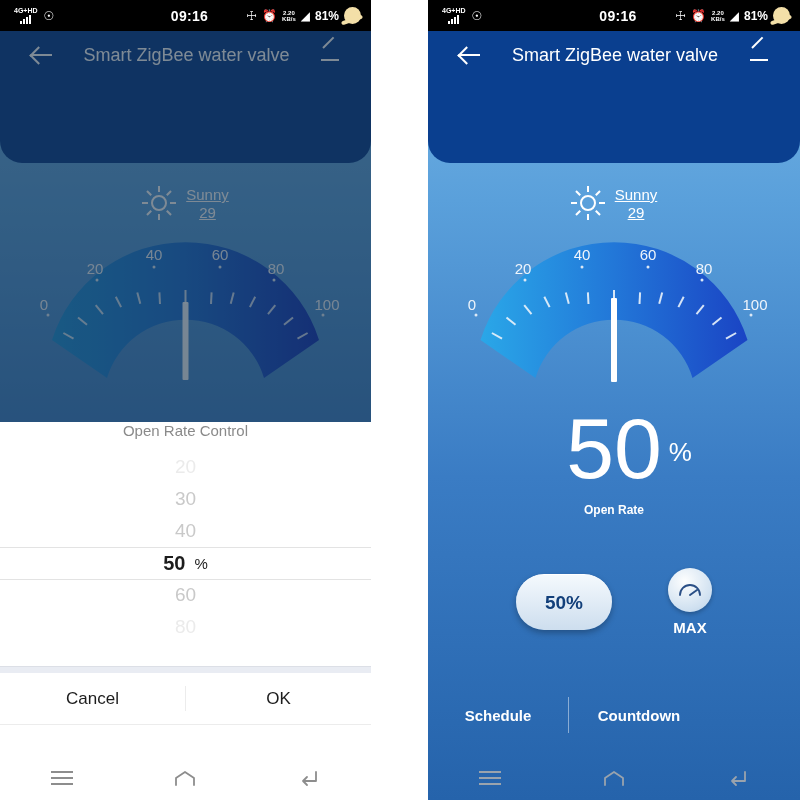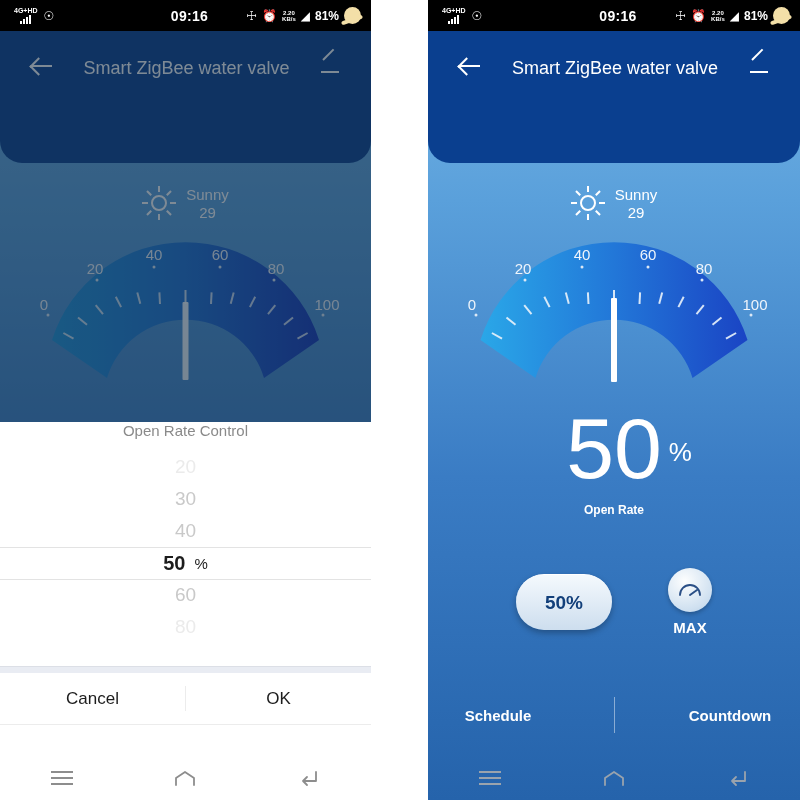--- a/index.html
+++ b/index.html
@@ -33,21 +33,21 @@
           position:relative; }
   .moon:after { content:""; position:absolute; width:22px; height:4px;
                 border-radius:3px; background:#f3dfa8; left:-3px; top:11px;
                 transform:rotate(-18deg); }
   .glyph { font-size:12px; }
 
   
   .header { position:relative; height:132px; background:#0a3f8f;
             border-bottom-left-radius:22px; border-bottom-right-radius:22px;
             z-index:20; }
-  .header-row { display:flex; align-items:flex-end; height:48px; padding:0 29px; }
+  .header-row { display:flex; align-items:center; height:48px; padding:0 29px; }
   .back-ico { width:26px; height:26px; flex:0 0 26px; position:relative; }
   .back-ico:before { content:""; position:absolute; left:3px; top:12px;
       width:20px; height:2px; background:#fff; }
   .back-ico:after { content:""; position:absolute; left:3px; top:7px;
       width:11px; height:11px; border-left:2px solid #fff;
       border-bottom:2px solid #fff; transform:rotate(45deg); }
   .app-title { flex:1; text-align:center; color:#fff; font-size:18px; }
   .pencil { width:24px; height:24px; flex:0 0 24px; position:relative; }
   .pencil:before { content:""; position:absolute; left:3px; top:16px;
       width:18px; height:2px; background:#fff; }
@@ -56,21 +56,21 @@
       transform-origin:left center; }
 
   
   .body-bg { position:absolute; left:0; right:0; top:31px; bottom:0;
              background:linear-gradient(180deg,#74b3e3 0%,#5aa0db 22%,
                         #3a7cc4 58%,#2563ab 100%); }
 
   
   .weather { position:absolute; left:0; right:0; top:185px;
              display:flex; justify-content:center; align-items:center; gap:10px;
-             color:#fff; }
+             color:#fff;text-decoration:underline; }
   .sun { position:relative; width:34px; height:34px; }
   .sun-core { position:absolute; left:9px; top:9px; width:16px; height:16px;
               border-radius:50%; border:2px solid #fff; }
   .ray { position:absolute; left:16px; top:0; width:2px; height:6px;
          background:#fff; transform-origin:1px 17px; }
   .w-txt { font-size:15px; line-height:19px; }
   .w-temp { text-align:center; font-size:15px; }
 
   
   .gauge-wrap { position:absolute; left:0; right:0; top:232px; height:200px; }
@@ -98,21 +98,21 @@
   .ctrl-lbl { color:#fff; font-size:15px; font-weight:bold; }
   .pill { width:96px; height:56px; border-radius:28px;
           background:linear-gradient(180deg,#f4f9fd,#dfeaf5 55%,#cddeee);
           box-shadow:0 3px 6px rgba(0,0,0,.28); display:flex;
           align-items:center; justify-content:center;
           color:#123f7a; font-size:19px; font-weight:bold;
           border-top:1px solid #fff; }
 
   
   .tabs { position:absolute; left:0; right:0; top:692px; height:46px;
-          display:flex; align-items:center; justify-content:space-between; }
+          display:flex; align-items:center; justify-content:flex-start; }
   .tab { width:140px; text-align:center; color:#fff; font-size:15px;
          font-weight:bold; }
   .tab-div { width:1px; height:36px; background:rgba(255,255,255,.45); }
 
   
   .dim { position:absolute; left:0; right:0; top:31px; height:391px;
          background:rgba(20,42,62,.55); z-index:25; }
   .dialog { position:absolute; left:0; right:0; top:422px; bottom:45px;
             background:#fff; z-index:30; }
   .dlg-title { text-align:center; font-size:15px; color:#8a8a8a;

